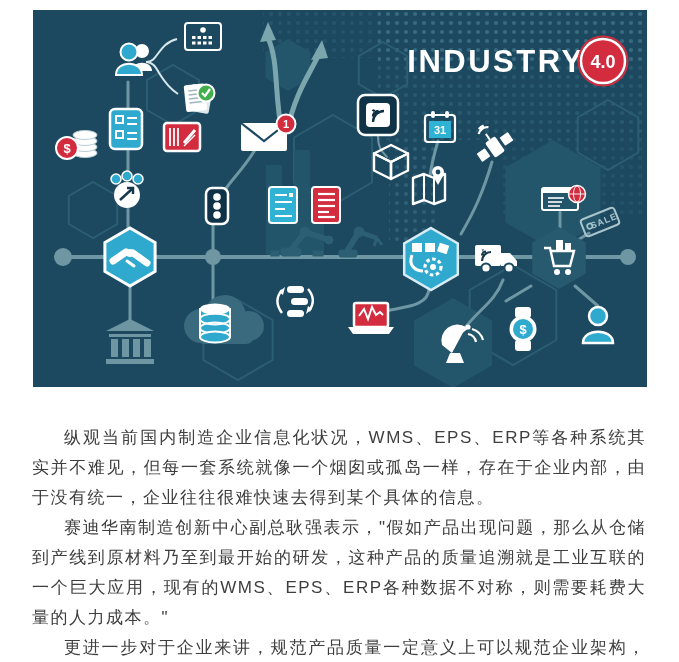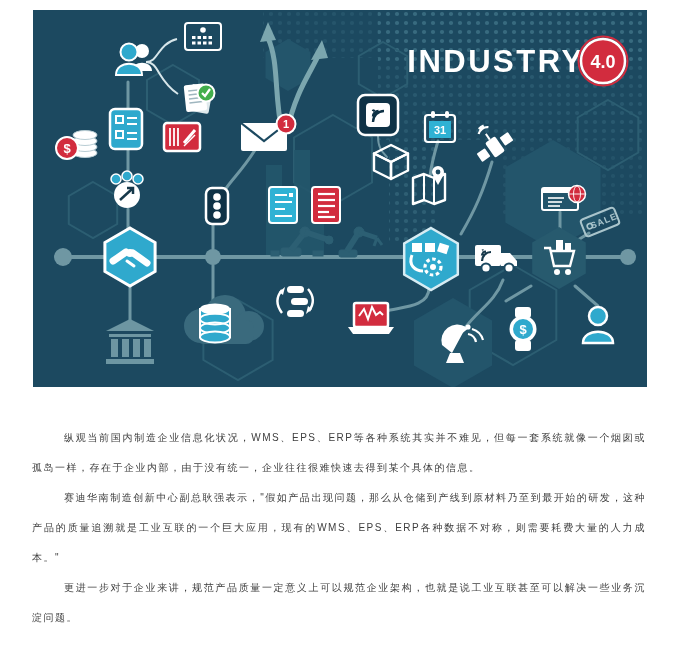--- a/index.html
+++ b/index.html
@@ -1,21 +1,21 @@
 <!DOCTYPE html>
 <html><head>
 <meta charset="utf-8">
 <style>
   html,body{margin:0;padding:0;background:#ffffff;}
   .page{position:relative;width:679px;height:662px;background:#ffffff;overflow:hidden;
         font-family:"Liberation Sans","DejaVu Sans",sans-serif;}
   .hero{margin:10px 32px 0 33px;width:614px;height:377px;}
   .hero svg{display:block;width:614px;height:377px;}
   .article{margin:36px 33px 0 32px;}
-  .article p{margin:0;font-size:10px;line-height:30px;letter-spacing:1.5px;color:#3e3e3e;
+  .article p{margin:0;font-size:17px;line-height:30px;letter-spacing:1.5px;color:#3e3e3e;
              text-align:justify;text-indent:32px;}
   .hero-title{font-family:"Liberation Sans","DejaVu Sans",sans-serif;font-weight:bold;}
 </style>
 </head>
 <body>
 
 <div class="page">
 
   <figure class="hero">
     <svg viewBox="0 0 614 377" xmlns="http://www.w3.org/2000/svg">

